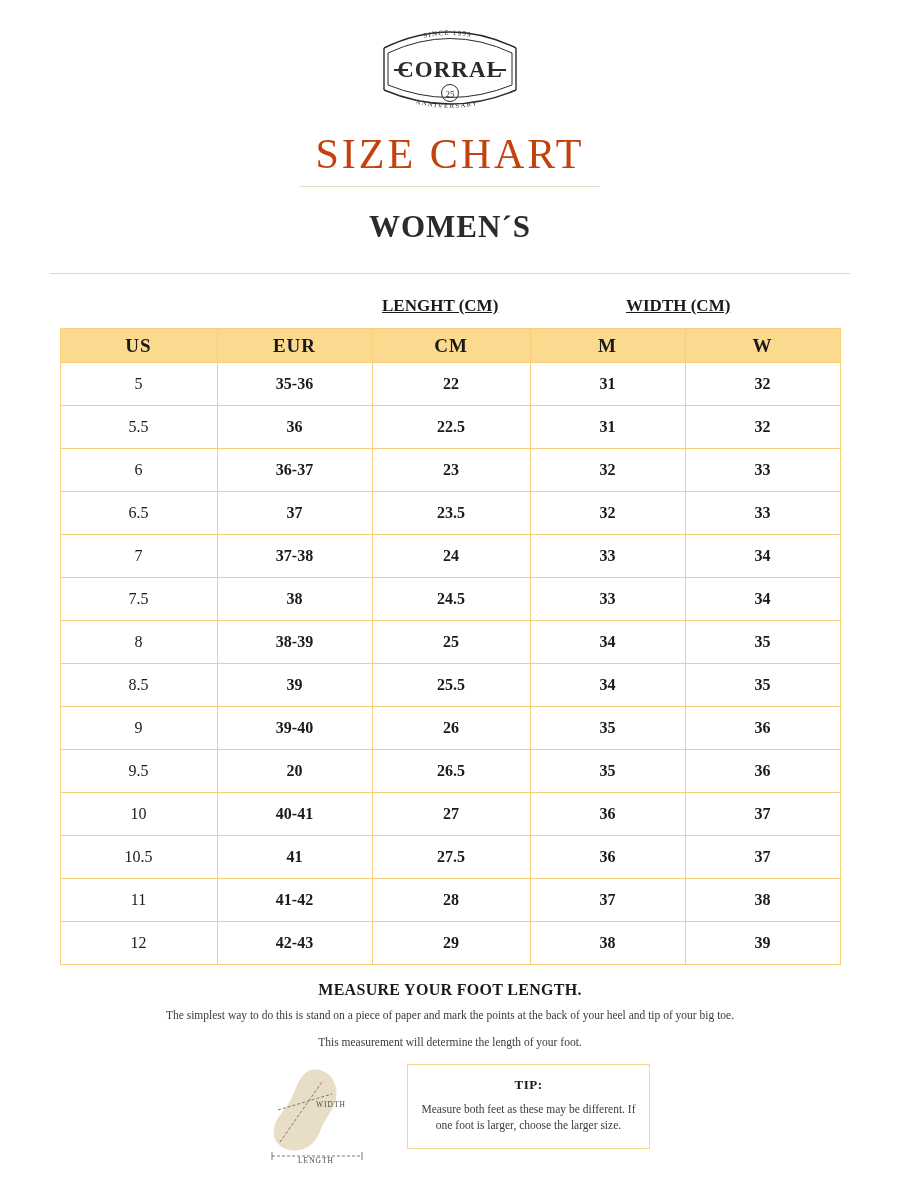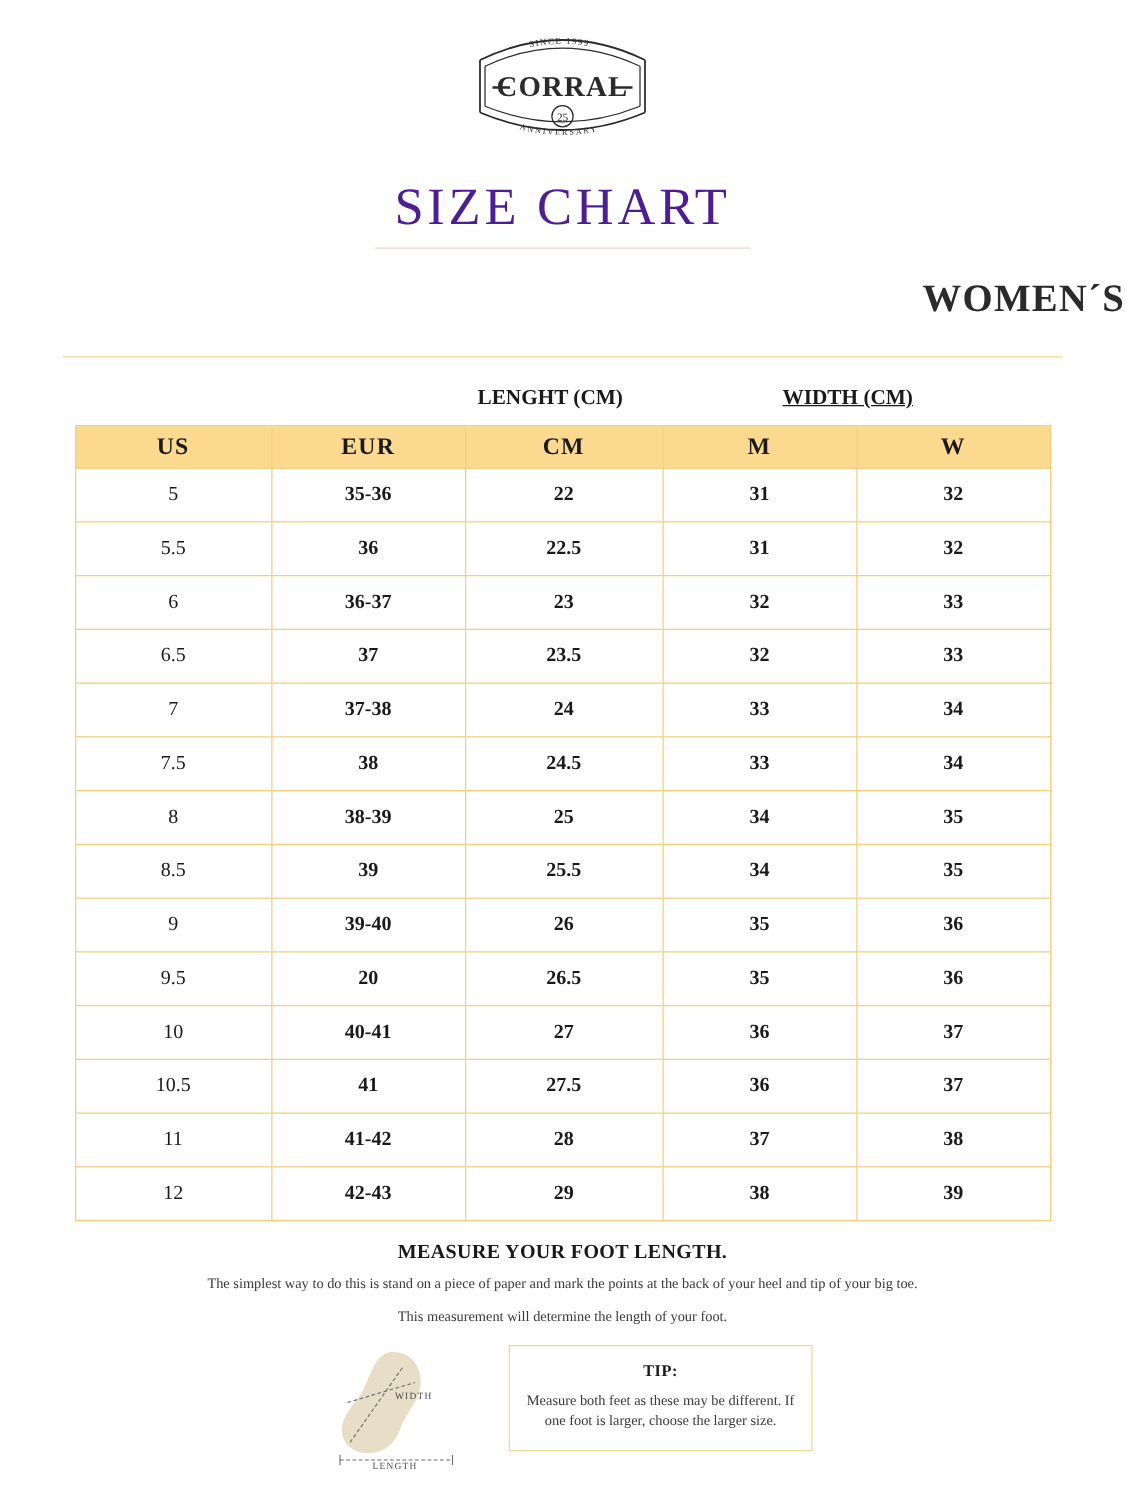--- a/index.html
+++ b/index.html
@@ -31,32 +31,32 @@
     color: #2b2b2b;
   }
   .logo svg { display: block; }
 
   
   .title {
     text-align: center;
     font-family: "Liberation Serif", serif;
     font-size: 42px;
     letter-spacing: 3px;
-    color: #4c1d95;
+    color: #c2410c;
     font-weight: 400;
-    margin-top: 20px;
+    margin-top: 8px;
   }
   .title-rule {
     width: 300px;
     height: 1px;
     background: #e6dcc6;
     margin: 8px auto 0 auto;
   }
   .subtitle {
-    text-align: right;
+    text-align: center;
     font-family: "Liberation Serif", serif;
     font-size: 31px;
     font-weight: 700;
     letter-spacing: 1px;
     color: #2b2b2b;
     margin-top: 22px;
   }
   .gold-rule {
     width: 800px;
     height: 1px;
@@ -69,21 +69,21 @@
     position: relative;
     width: 780px;
     margin: 22px auto 0 auto;
     height: 22px;
     font-size: 17px;
     font-weight: 700;
     font-family: "Liberation Serif", serif;
     color: #1a1a1a;
   }
   .group-head span { position: absolute; top: 0; }
-  .gh-length { left: 322px; }
+  .gh-length { left: 322px; text-decoration: underline; }
   .gh-width  { left: 566px; text-decoration: underline; }
 
   
   table.size-table {
     width: 780px;
     margin: 10px auto 0 auto;
     border-collapse: collapse;
     table-layout: fixed;
     padding-left: 23px;
   }

